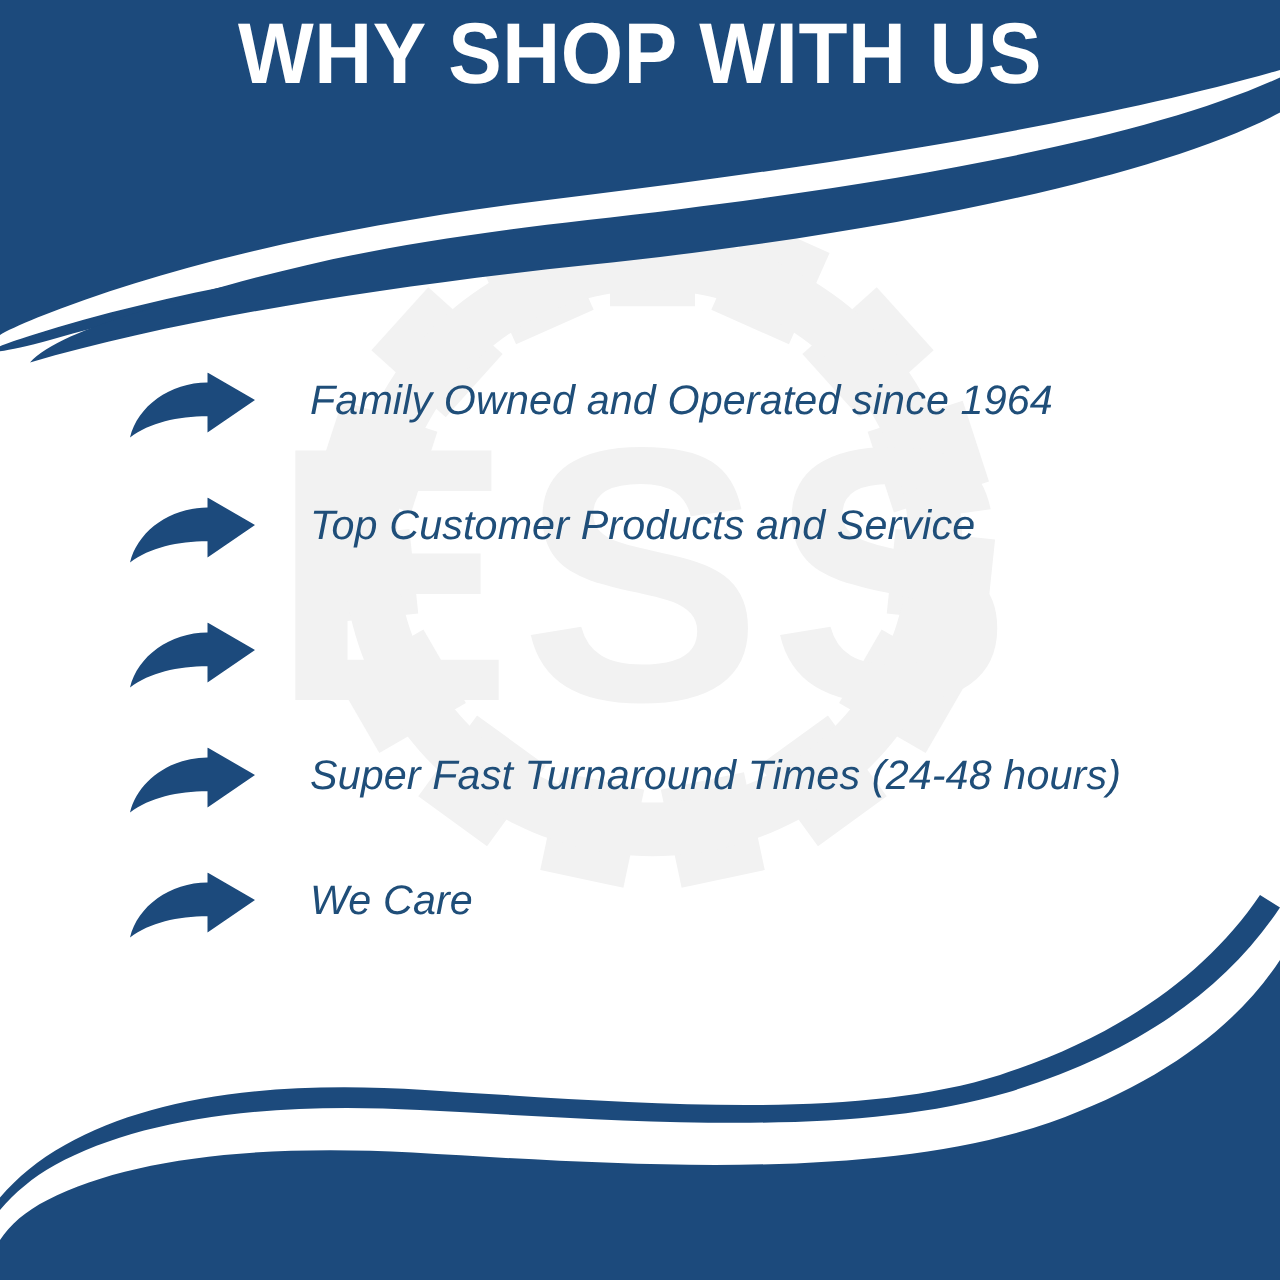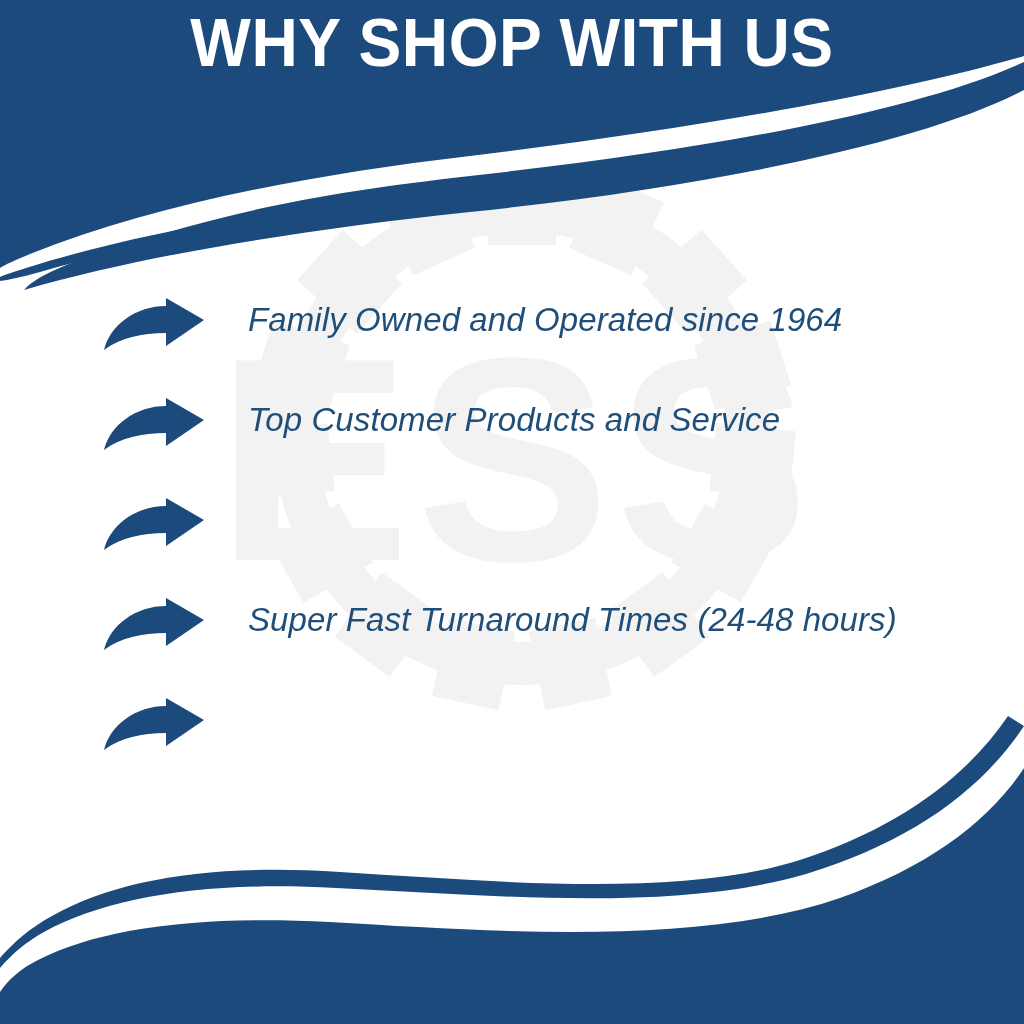--- a/index.html
+++ b/index.html
@@ -217,16 +217,17 @@
       <span class="benefit-label">Super Fast Turnaround Times (24-48 hours)</span>
     </div>
 
     <div class="benefit-row">
       <span class="arrow-icon">
         <svg viewBox="0 0 104 60" aria-hidden="true">
           <path fill="#1c4a7c" d="M0,52 C6,27 32,8 62,8 L62,0 L100,22 L62,48 L62,35
                                    C38,35 16,40 0,52 Z"></path>
         </svg>
       </span>
+      <span class="benefit-label">We Care</span>
     </div>
 
   </div>
 </div>
 
 </body></html>

